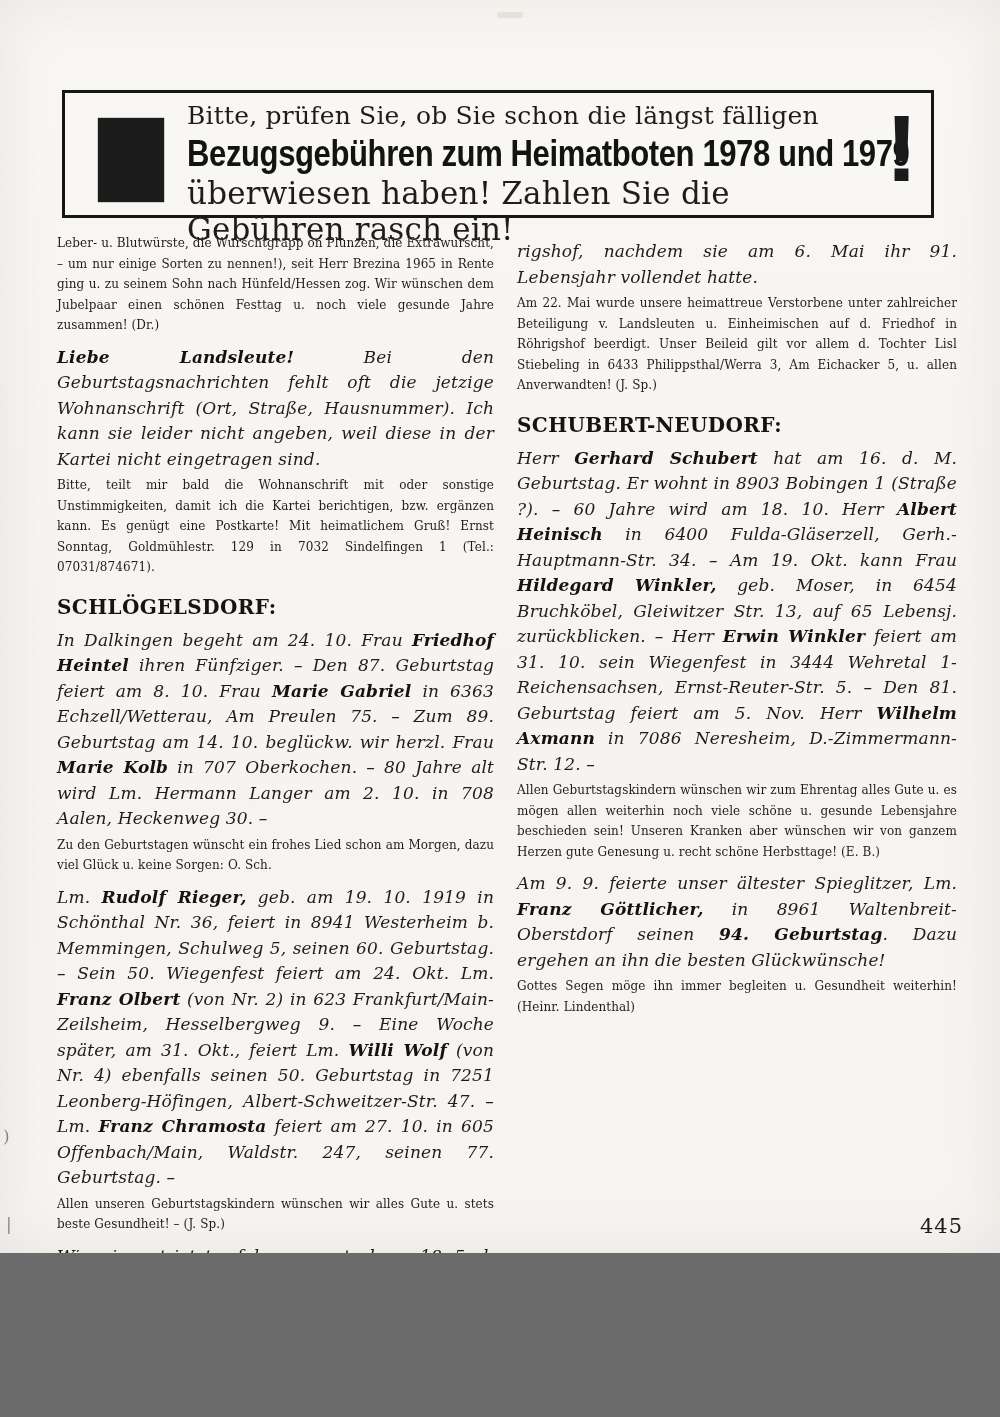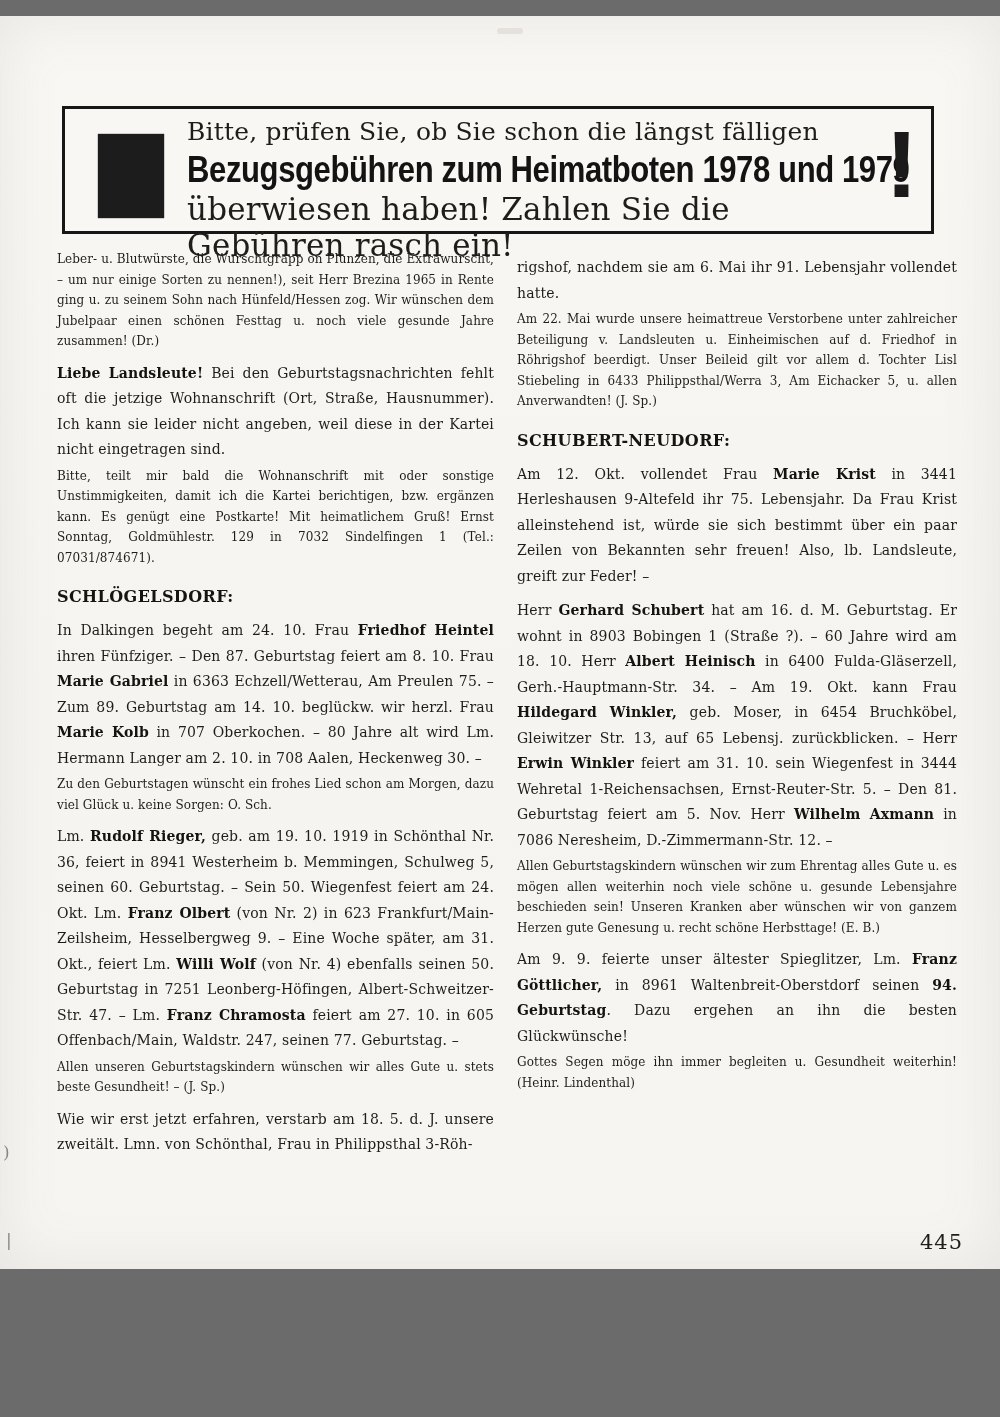--- a/index.html
+++ b/index.html
@@ -1,19 +1,19 @@
 <!DOCTYPE html>
 <html><head>
 <meta charset="utf-8">
 <style>
   html,body{margin:0;padding:0;background:#6b6b6b;}
   .page{
     position:relative;
     width:1000px;height:1253px;
-    margin:16px auto;
+    margin:0 auto;
     background:linear-gradient(180deg,#f8f7f3 0%,#f5f4f0 55%,#f6f5f1 100%);
     overflow:hidden;
     font-family:"DejaVu Serif", serif;
     color:#1f1d1b;
     box-shadow:inset 0 0 60px rgba(120,115,105,.12);
   }
   
   .notice{
     position:absolute;left:62px;top:90px;width:866px;height:122px;
     border:3px solid #161616;background:#f8f7f3;
@@ -41,24 +41,24 @@
     transform:scaleX(1.05);transform-origin:center;
   }
   
   .col{
     position:absolute;top:230px;text-align:justify;
     text-justify:inter-word;
   }
   .col.left{left:57px;width:437px;}
   .col.right{left:517px;width:440px;}
   .col p{margin:0;}
-  .col p.body{font-size:14px;line-height:25.5px;margin-top:9px;letter-spacing:.15px;}
+  .col p.body{font-size:17px;line-height:25.5px;margin-top:9px;letter-spacing:.15px;font-style:italic;}
   .col p.small{font-size:12px;line-height:20.5px;margin-top:3px;letter-spacing:.1px;}
   .col h3{
-    font-size:16px;line-height:24px;margin:17px 0 6px 0;
+    font-size:20px;line-height:24px;margin:17px 0 6px 0;
     font-weight:bold;letter-spacing:.4px;text-align:left;color:#161412;
   }
   .col > :first-child{margin-top:0;}
   .col b{font-weight:bold;color:#151311;}
   
   .pagenum{
     position:absolute;right:37px;top:1214px;
     font-size:21px;letter-spacing:1px;
   }
   .artifact{
@@ -97,21 +97,20 @@
       <p class="body">In Dalkingen begeht am 24. 10. Frau <b>Friedhof Heintel</b> ihren Fünfziger. – Den 87. Geburtstag feiert am 8. 10. Frau <b>Marie Gabriel</b> in 6363 Echzell/Wetterau, Am Preulen 75. – Zum 89. Geburtstag am 14. 10. beglückw. wir herzl. Frau <b>Marie Kolb</b> in 707 Oberkochen. – 80 Jahre alt wird Lm. Hermann Langer am 2. 10. in 708 Aalen, Heckenweg 30. –</p>
       <p class="small">Zu den Geburtstagen wünscht ein frohes Lied schon am Morgen, dazu viel Glück u. keine Sorgen: O. Sch.</p>
       <p class="body">Lm. <b>Rudolf Rieger,</b> geb. am 19. 10. 1919 in Schönthal Nr. 36, feiert in 8941 Westerheim b. Memmingen, Schulweg 5, seinen 60. Geburtstag. – Sein 50. Wiegenfest feiert am 24. Okt. Lm. <b>Franz Olbert</b> (von Nr. 2) in 623 Frankfurt/Main-Zeilsheim, Hesselbergweg 9. – Eine Woche später, am 31. Okt., feiert Lm. <b>Willi Wolf</b> (von Nr. 4) ebenfalls seinen 50. Geburtstag in 7251 Leonberg-Höfingen, Albert-Schweitzer-Str. 47. – Lm. <b>Franz Chramosta</b> feiert am 27. 10. in 605 Offenbach/Main, Waldstr. 247, seinen 77. Geburtstag. –</p>
       <p class="small">Allen unseren Geburtstagskindern wünschen wir alles Gute u. stets beste Gesundheit! – (J. Sp.)</p>
       <p class="body">Wie wir erst jetzt erfahren, verstarb am 18. 5. d. J. unsere zweitält. Lmn. von Schönthal, Frau  in Philippsthal 3-Röh-</p>
     </div>
   <div class="col right" id="col-right">
       <p class="body">rigshof, nachdem sie am 6. Mai ihr 91. Lebensjahr vollendet hatte.</p>
       <p class="small">Am 22. Mai wurde unsere heimattreue Verstorbene unter zahlreicher Beteiligung v. Landsleuten u. Einheimischen auf d. Friedhof in Röhrigshof beerdigt. Unser Beileid gilt vor allem d. Tochter Lisl Stiebeling in 6433 Philippsthal/Werra 3, Am Eichacker 5, u. allen Anverwandten! (J. Sp.)</p>
       <h3>SCHUBERT-NEUDORF:</h3>
-      <p class="body">Am 12. Okt. vollendet Frau <b>Marie Krist</b> in 3441 Herleshausen 9-Altefeld ihr 75. Lebensjahr. Da Frau Krist alleinstehend ist, würde sie sich bestimmt über ein paar Zeilen von Bekannten sehr freuen! Also, lb. Landsleute, greift zur Feder! –</p>
       <p class="body">Herr <b>Gerhard Schubert</b> hat am 16. d. M. Geburtstag. Er wohnt in 8903 Bobingen 1 (Straße ?). – 60 Jahre wird am 18. 10. Herr <b>Albert Heinisch</b> in 6400 Fulda-Gläserzell, Gerh.-Hauptmann-Str. 34. – Am 19. Okt. kann Frau <b>Hildegard Winkler,</b> geb. Moser, in 6454 Bruchköbel, Gleiwitzer Str. 13, auf 65 Lebensj. zurückblicken. – Herr <b>Erwin Winkler</b> feiert am 31. 10. sein Wiegenfest in 3444 Wehretal 1-Reichensachsen, Ernst-Reuter-Str. 5. – Den 81. Geburtstag feiert am 5. Nov. Herr <b>Wilhelm Axmann</b> in 7086 Neresheim, D.-Zimmermann-Str. 12. –</p>
       <p class="small">Allen Geburtstagskindern wünschen wir zum Ehrentag alles Gute u. es mögen allen weiterhin noch viele schöne u. gesunde Lebensjahre beschieden sein! Unseren Kranken aber wünschen wir von ganzem Herzen gute Genesung u. recht schöne Herbsttage! (E. B.)</p>
       <p class="body">Am 9. 9. feierte unser ältester Spieglitzer, Lm. <b>Franz Göttlicher,</b> in 8961 Waltenbreit-Oberstdorf seinen <b>94. Geburtstag</b>. Dazu ergehen an ihn die besten Glückwünsche!</p>
       <p class="small">Gottes Segen möge ihn immer begleiten u. Gesundheit weiterhin! (Heinr. Lindenthal)</p>
     </div>
 
   <div class="pagenum">445</div>
 
   <div class="artifact a1">)</div>
   <div class="artifact a2">|</div>

